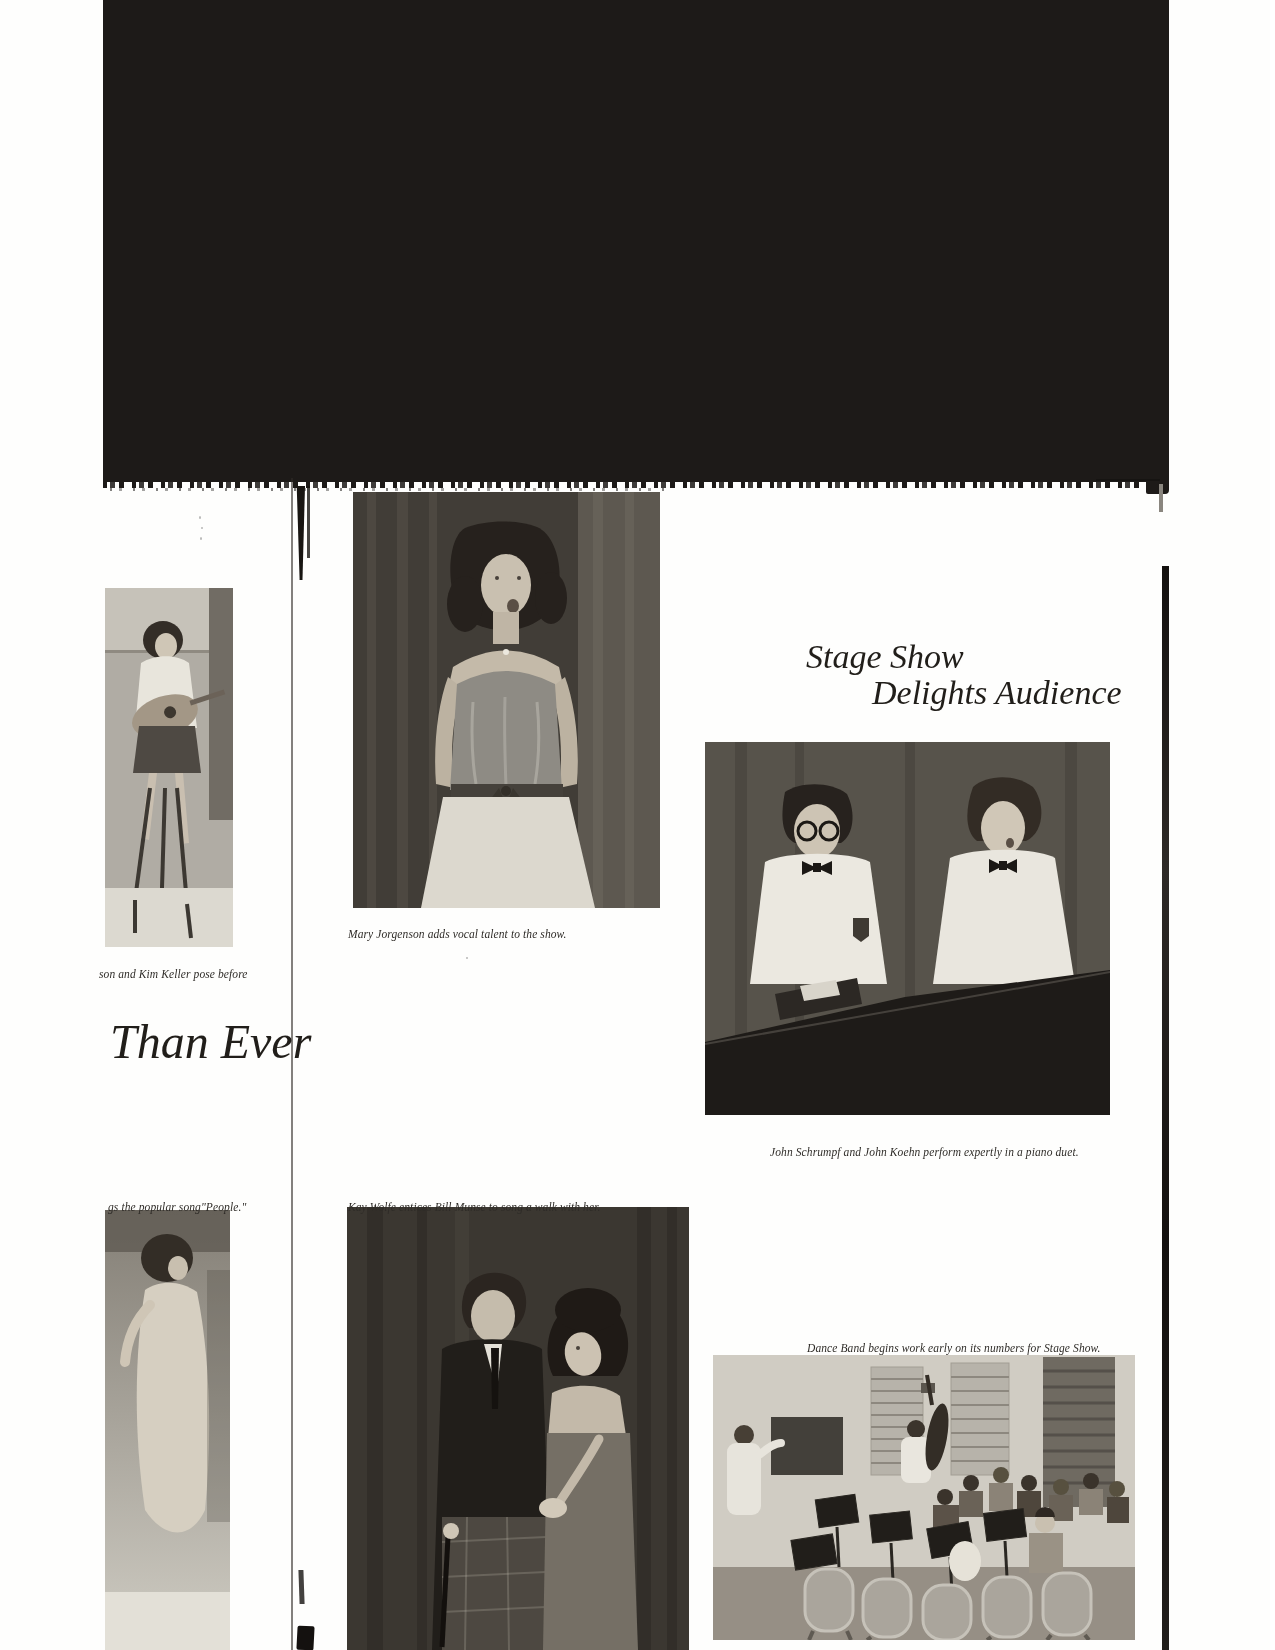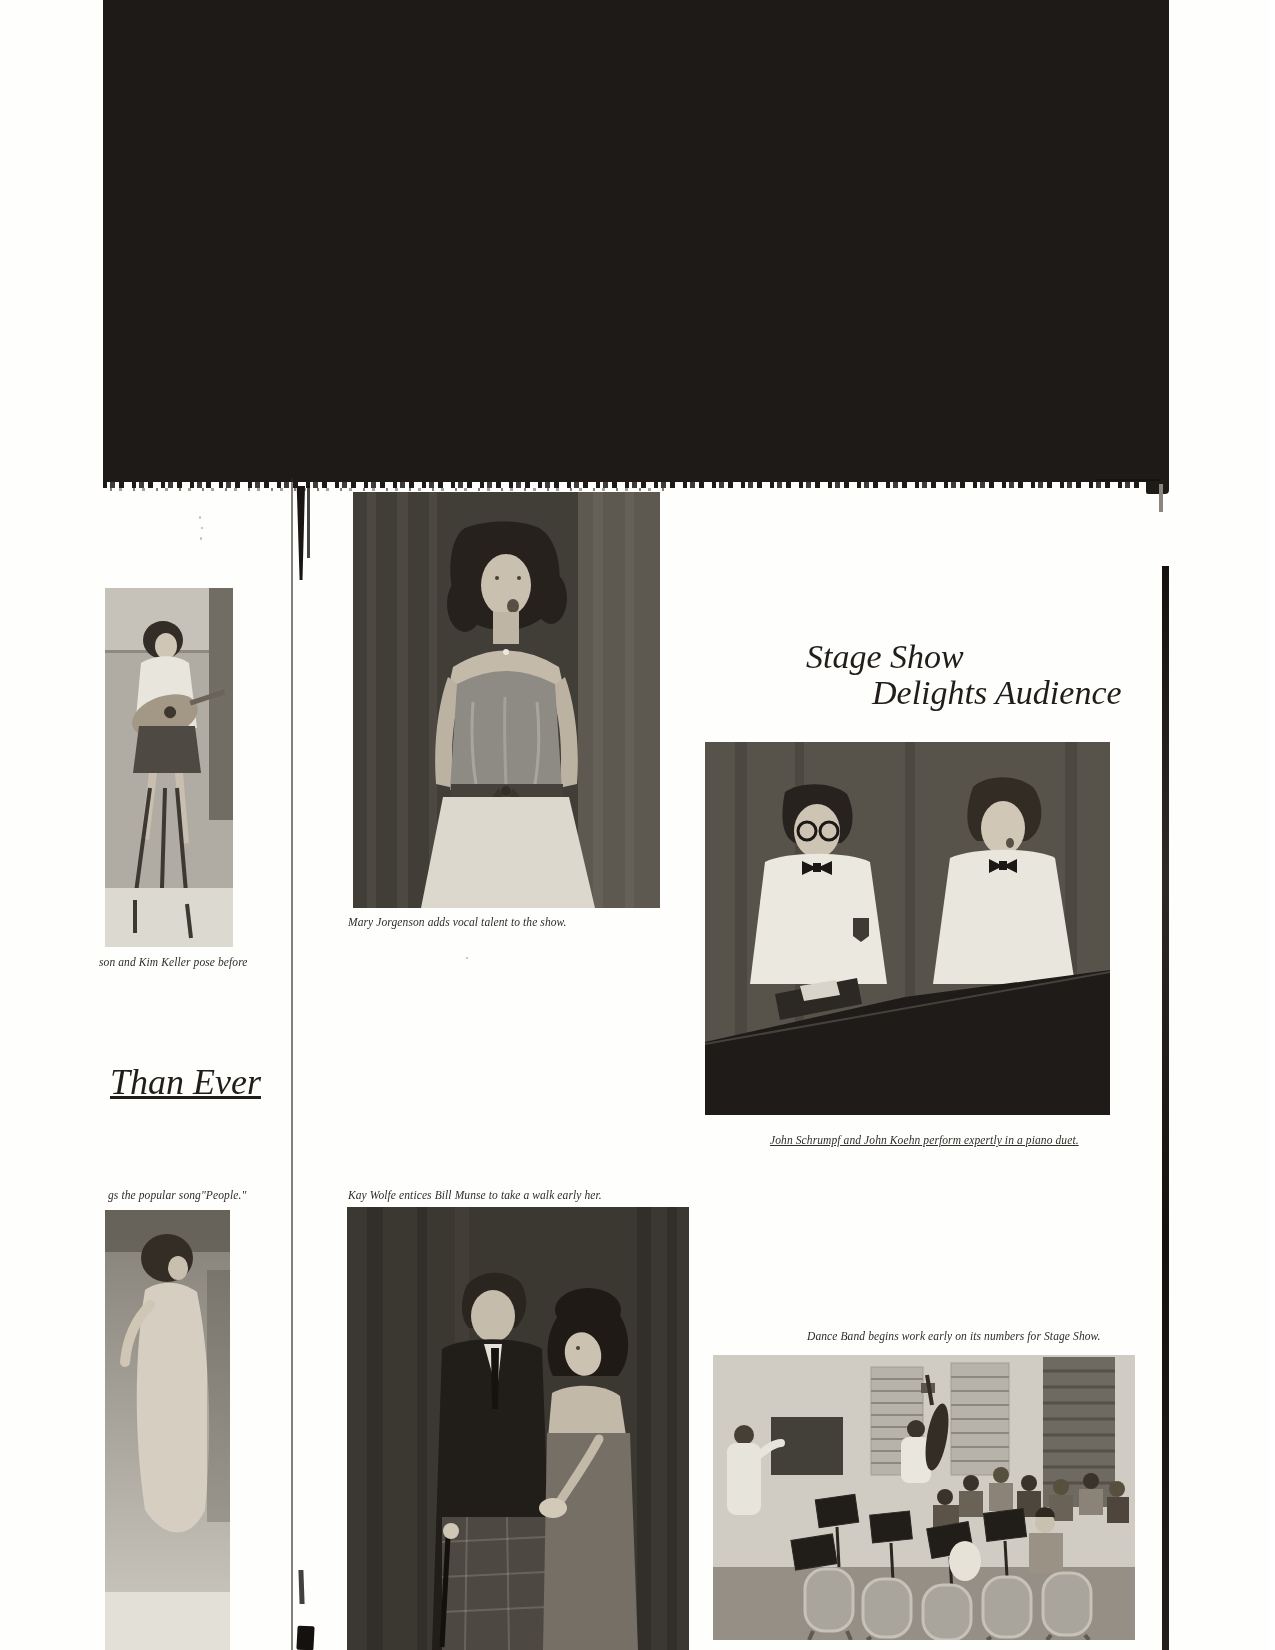--- a/index.html
+++ b/index.html
@@ -56,31 +56,31 @@
   .ph-girl   { left: 105px;  top: 588px;  width: 128px; height: 359px; }
   .ph-mary   { left: 353px;  top: 492px;  width: 307px; height: 416px; }
   .ph-piano  { left: 705px;  top: 742px;  width: 405px; height: 373px; }
   .ph-kay    { left: 347px;  top: 1207px; width: 342px; height: 443px; }
   .ph-band   { left: 713px;  top: 1355px; width: 422px; height: 285px; }
   .ph-dancer { left: 105px;  top: 1210px; width: 125px; height: 440px; }
 
   
   .caption {
     font-style: italic; font-size: 11.5px; color: #2f2c28;
-    white-space: nowrap; line-height: 1; letter-spacing: .1px;
+    white-space: nowrap; line-height: 1; letter-spacing: .1px; margin-top: 12px;
   }
   .heading {
     font-style: italic; color: #211e1a; white-space: nowrap; line-height: 1;
   }
   .title-l1 { left: 806px; top: 640px; font-size: 34px; }
   .title-l2 { left: 872px; top: 676px; font-size: 34px; }
-  .than-ever { left: 110px; top: 1064px; font-size: 36px; text-decoration: underline; }
+  .than-ever { left: 110px; top: 1018px; font-size: 48px; }
 
   .cap-mary  { left: 348px; top: 917px; }
-  .cap-piano { left: 770px; top: 1135px; text-decoration: underline; }
+  .cap-piano { left: 770px; top: 1135px; }
   .cap-kay   { left: 348px; top: 1190px; }
   .cap-band  { left: 807px; top: 1331px; }
   .cap-lt    { left: 99px;  top: 957px; text-align: center; }
   .cap-lb    { left: 108px; top: 1190px; }
 
   .speck { background: rgba(0,0,0,.28); border-radius: 50%; }
   .sp1 { left: 199px; top: 516px; width: 2px; height: 3px; }
   .sp2 { left: 201px; top: 527px; width: 2px; height: 2px; }
   .sp3 { left: 200px; top: 537px; width: 2px; height: 3px; }
   .sp4 { left: 466px; top: 957px; width: 2px; height: 2px; }
@@ -377,16 +377,16 @@
   </div>
 
   <div class="abs heading title-l1">Stage Show</div>
   <div class="abs heading title-l2">Delights Audience</div>
   <div class="abs heading than-ever">Than Ever</div>
 
   <div class="abs caption cap-lt">son and Kim Keller pose before</div>
   <div class="abs caption cap-mary">Mary Jorgenson adds vocal talent to the show.</div>
   <div class="abs caption cap-piano">John Schrumpf and John Koehn perform expertly in a piano duet.</div>
   <div class="abs caption cap-lb">gs the popular song"People."</div>
-  <div class="abs caption cap-kay">Kay Wolfe entices Bill Munse to take a walk early her.</div>
+  <div class="abs caption cap-kay">Kay Wolfe entices Bill Munse to song a walk with her.</div>
   <div class="abs caption cap-band">Dance Band begins work early on its numbers for Stage Show.</div>
 
 </div>
 
 </body></html>

